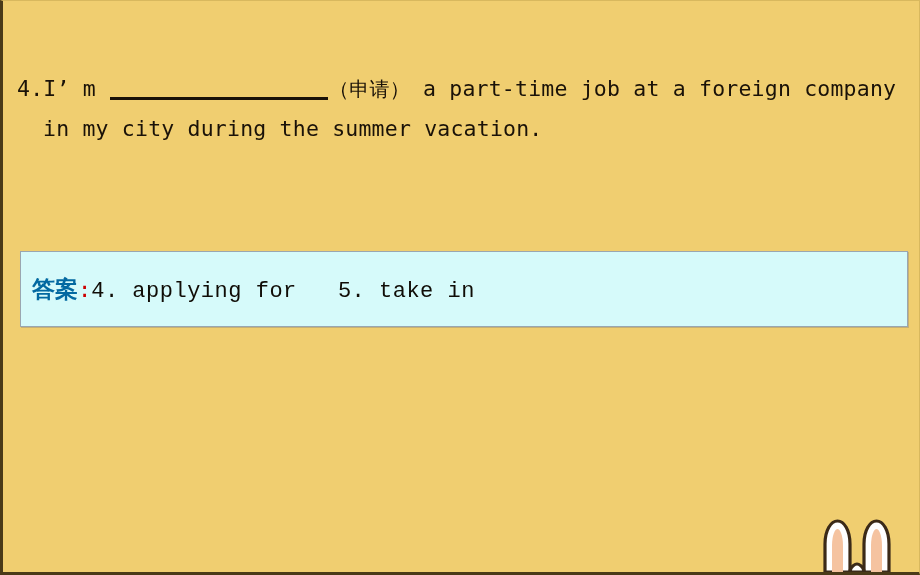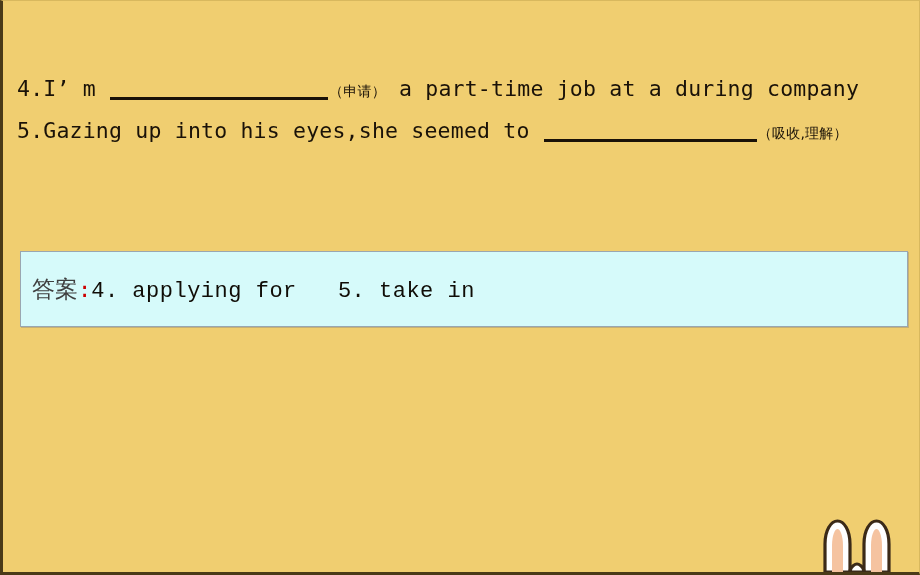--- a/index.html
+++ b/index.html
@@ -63,21 +63,21 @@
     height: 22px;
     margin: 0 1px;
     position: relative;
     top: 4px;
   }
   .blank.b1 { width: 218px; }
   .blank.b2 { width: 213px; }
 
   .cn {
     font-family: "DejaVu Sans", "Liberation Sans", sans-serif;
-    font-size: 14px;
+    font-size: 20px;
   }
 
   
   .answer-box {
     position: absolute;
     left: 17px;
     top: 250px;
     width: 888px;
     height: 76px;
     box-sizing: border-box;
@@ -90,23 +90,23 @@
     position: absolute;
     left: 11px;
     top: 22px;
     font-size: 22px;
     line-height: 30px;
     color: #100c06;
     white-space: nowrap;
   }
 
   .answer-label {
-    color: #404040;
+    color: #0369a1;
     font-family: "DejaVu Sans", "Liberation Sans", sans-serif;
-    font-weight: normal;
+    font-weight: bold;
     font-size: 23px;
   }
 
   .answer-colon {
     color: #cc0000;
   }
 
   .answer-body {
     letter-spacing: 0.5px;
     font-family: Liberation Mono, monospace;
@@ -124,28 +124,26 @@
 </style>
 </head>
 <body>
 
 <div class="slide">
 
   <div class="questions">
 
     <div class="q-item">
       <span class="q-line">
-        <span class="num">4.</span><span>I’ m </span><span class="blank b1"></span><span class="cn">（申请）</span><span> a part-time job at a during company</span>
+        <span class="num">4.</span><span>I’ m </span><span class="blank b1"></span><span class="cn">（申请）</span><span> a part-time job at a foreign company</span>
       </span>
+      <span class="q-line indent">in my city during the summer vacation.</span>
     </div>
 
     <div class="q-item">
-      <span class="q-line">
-        <span class="num">5.</span><span>Gazing up into his eyes,she seemed to </span><span class="blank b2"></span><span class="cn">（吸收,理解）</span><span></span>
-      </span>
     </div>
 
   </div>
 
   <div class="answer-box">
     <div class="answer-text">
       <span class="answer-label">答案</span><span class="answer-colon">:</span><span class="answer-body">4. applying for&nbsp;&nbsp; 5. take in</span>
     </div>
   </div>
 

